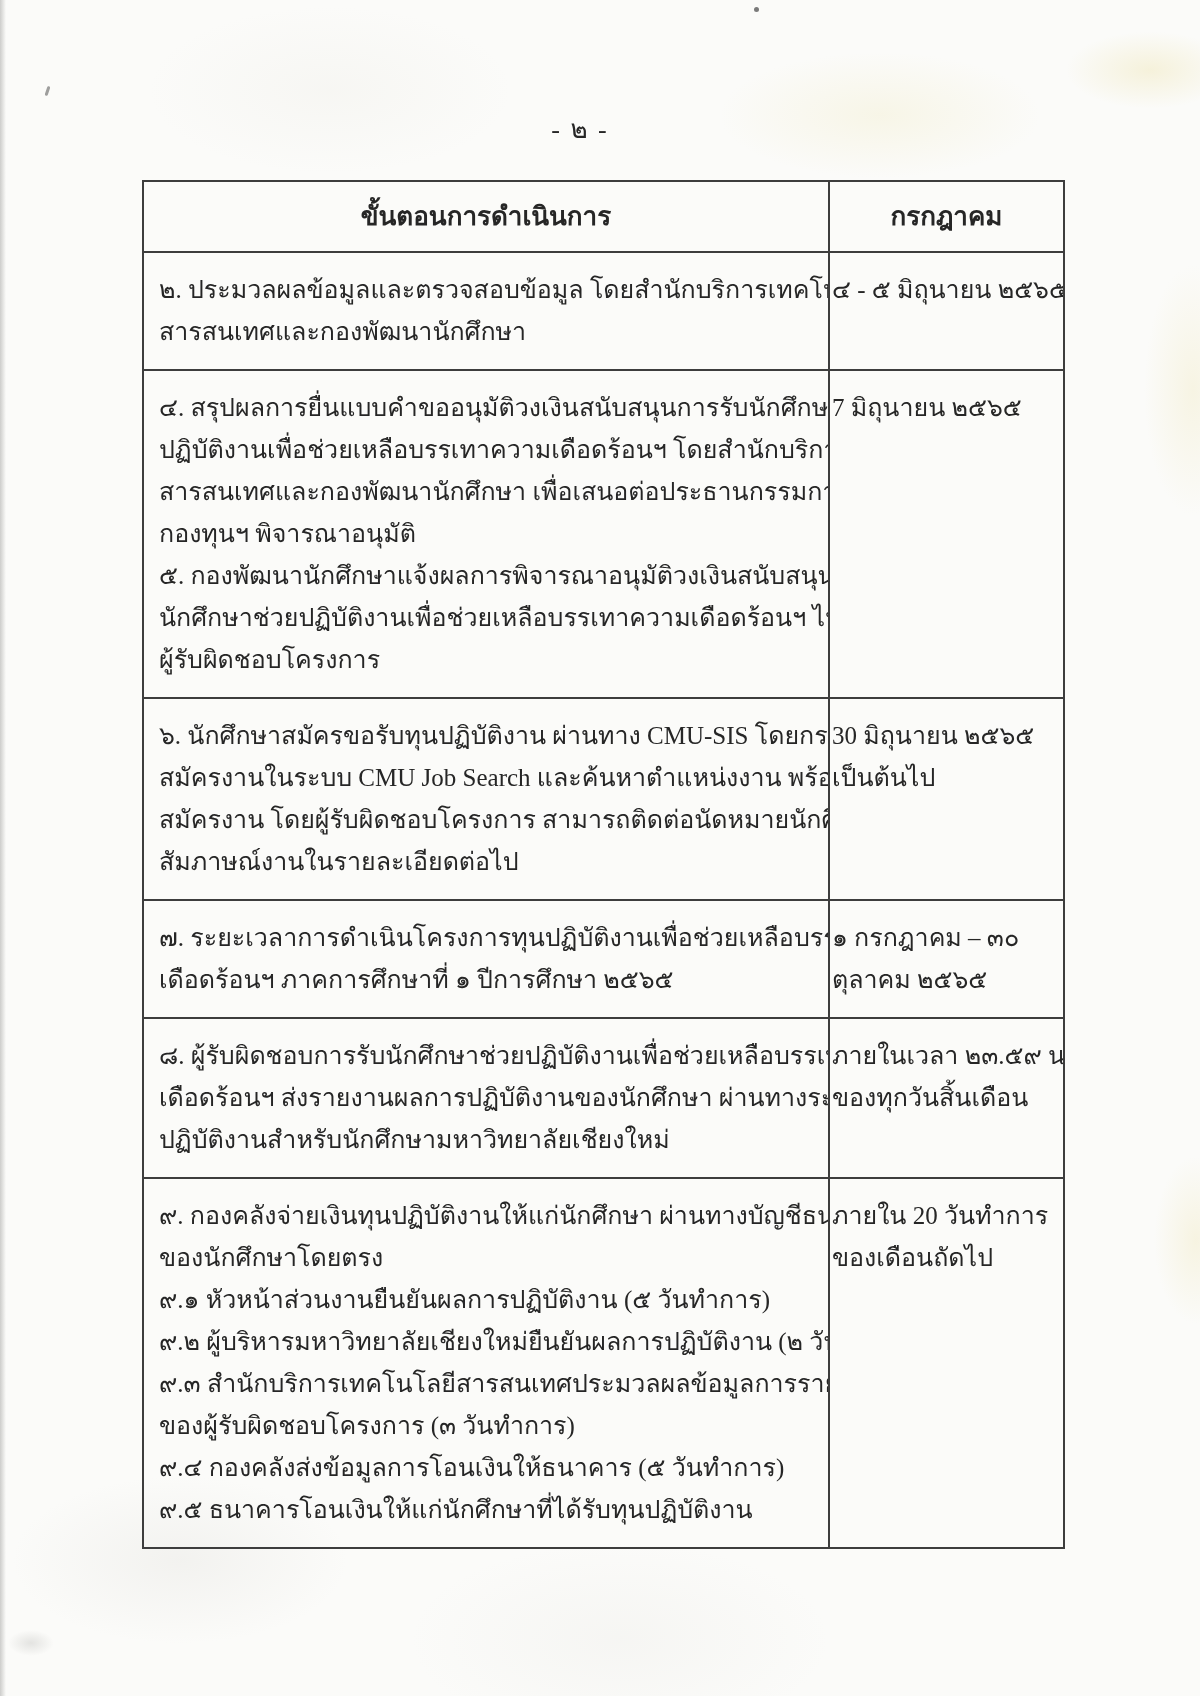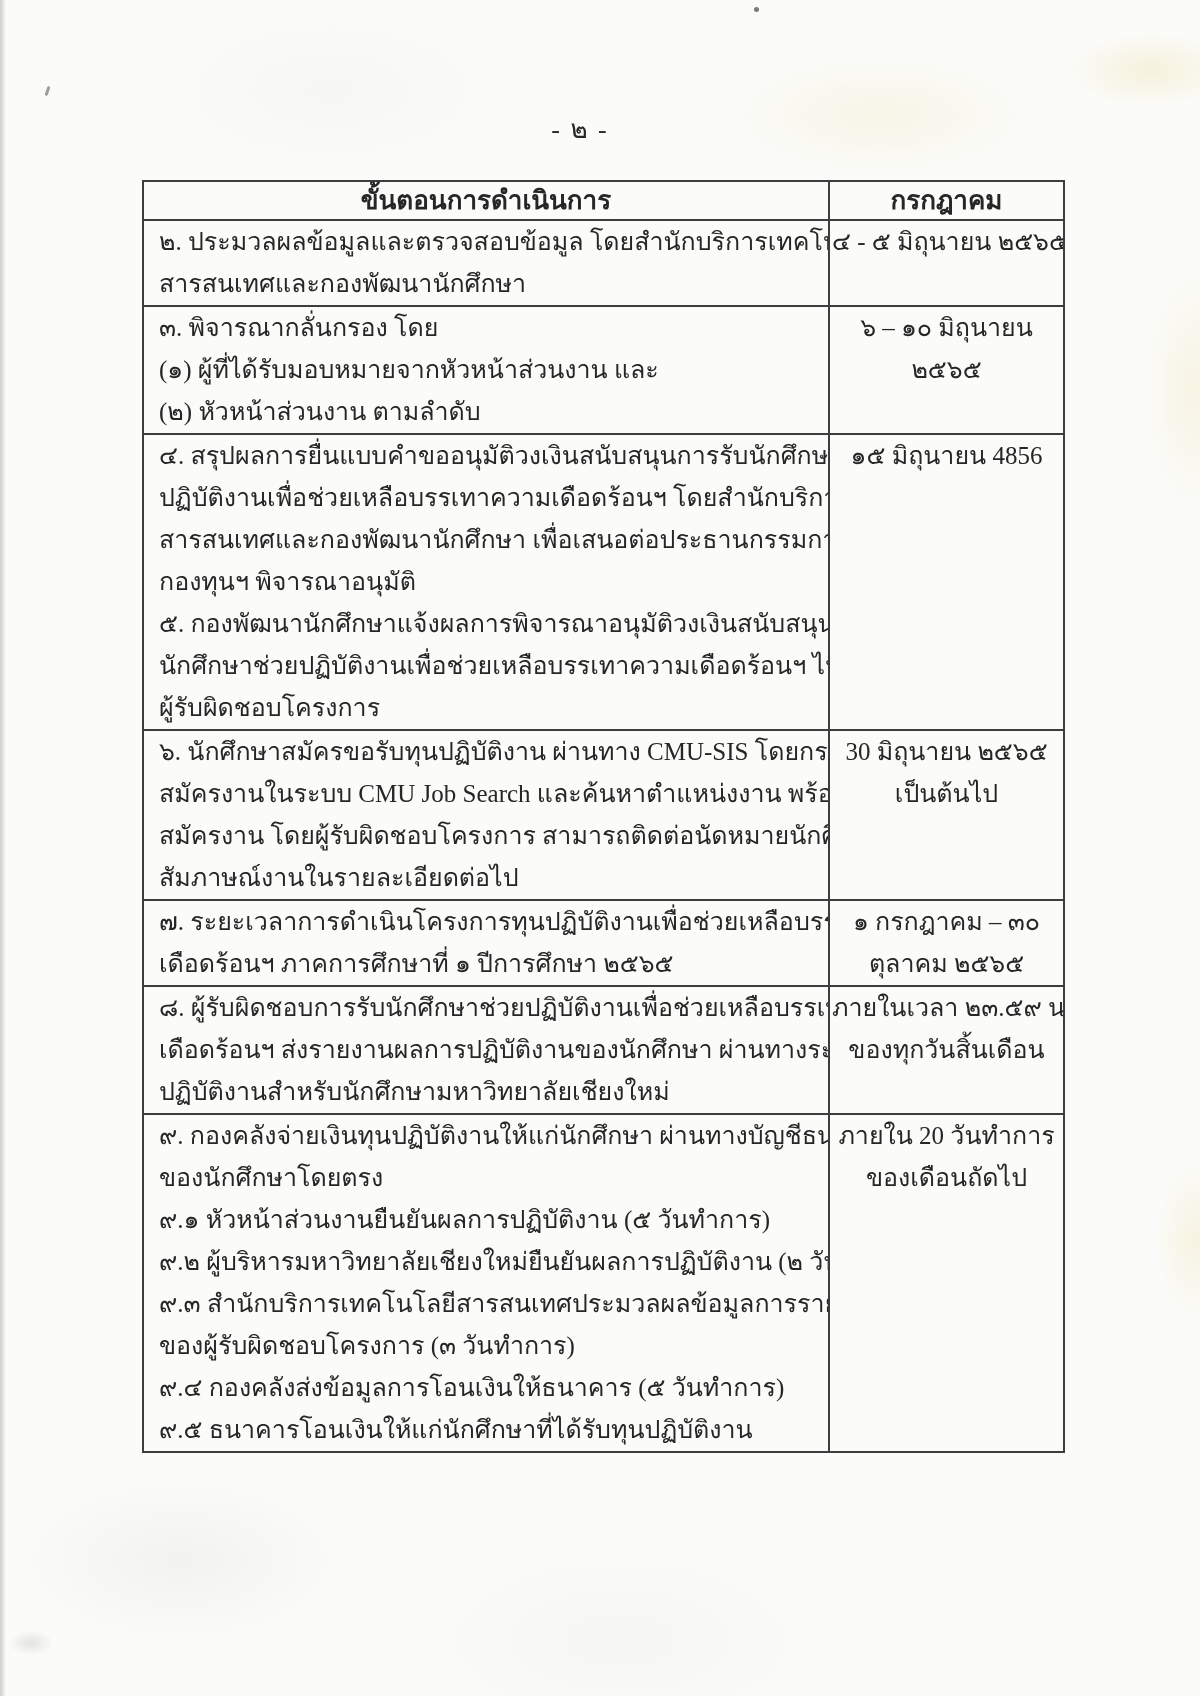--- a/index.html
+++ b/index.html
@@ -36,34 +36,34 @@
     position:absolute; left:142px; top:180px;
     width:921px;
     border-collapse:collapse; table-layout:fixed;
   }
   col.c1 { width:686px; }
   col.c2 { width:235px; }
   th, td {
     border:2px solid #3d3d3d;
     vertical-align:top;
     overflow:hidden;
-    padding:0;
+    padding:16px;
     font-family:Liberation Serif, serif;
   }
   th {
     height:36px; line-height:37px;
     font-size:26px; font-weight:bold;
     text-align:center;
   }
   td {
     font-size:25px; line-height:42px;
     white-space:pre;
   }
   td.steps { text-align:left; padding-left:15px; padding-right:4px; }
-  td.dur   { text-align:center; padding-left:2px; padding-right:2px; }
+  td.dur   { text-align:left; padding-left:2px; padding-right:2px; }
 
   
   .speck-dot {
     position:absolute; left:754px; top:7px;
     width:5px; height:5px; border-radius:50%;
     background:#5a5a5a; opacity:0.8;
   }
   .speck-tick {
     position:absolute; left:46px; top:86px;
     width:3px; height:10px; border-radius:2px;
@@ -98,35 +98,28 @@
         <th>กรกฎาคม</th>
       </tr>
     </thead>
     <tbody>
       <tr>
         <td class="steps">๒. ประมวลผลข้อมูลและตรวจสอบข้อมูล โดยสำนักบริการเทคโนโลยี
 สารสนเทศและกองพัฒนานักศึกษา</td>
         <td class="dur">๔ - ๕ มิถุนายน ๒๕๖๕</td>
       </tr>
       <tr>
-        <td class="steps">๓. พิจารณากลั่นกรอง โดย
-(๑) ผู้ที่ได้รับมอบหมายจากหัวหน้าส่วนงาน และ
-(๒) หัวหน้าส่วนงาน ตามลำดับ</td>
-        <td class="dur">๖ – ๑๐ มิถุนายน
-๒๕๖๕</td>
-      </tr>
-      <tr>
         <td class="steps">๔. สรุปผลการยื่นแบบคำขออนุมัติวงเงินสนับสนุนการรับนักศึกษาช่วย
 ปฏิบัติงานเพื่อช่วยเหลือบรรเทาความเดือดร้อนฯ โดยสำนักบริการเทคโนโลยี
 สารสนเทศและกองพัฒนานักศึกษา เพื่อเสนอต่อประธานกรรมการบริหาร
 กองทุนฯ พิจารณาอนุมัติ
 ๕. กองพัฒนานักศึกษาแจ้งผลการพิจารณาอนุมัติวงเงินสนับสนุนการรับ
 นักศึกษาช่วยปฏิบัติงานเพื่อช่วยเหลือบรรเทาความเดือดร้อนฯ ไปยัง
 ผู้รับผิดชอบโครงการ</td>
-        <td class="dur">๑๕ มิถุนายน 4856</td>
+        <td class="dur">7 มิถุนายน ๒๕๖๕</td>
       </tr>
       <tr>
         <td class="steps">๖. นักศึกษาสมัครขอรับทุนปฏิบัติงาน ผ่านทาง CMU-SIS โดยกรอกแบบฟอร์ม
 สมัครงานในระบบ CMU Job Search และค้นหาตำแหน่งงาน พร้อมเลือก
 สมัครงาน โดยผู้รับผิดชอบโครงการ สามารถติดต่อนัดหมายนักศึกษาเพื่อ
 สัมภาษณ์งานในรายละเอียดต่อไป</td>
         <td class="dur">30 มิถุนายน ๒๕๖๕
 เป็นต้นไป</td>
       </tr>
       <tr>

